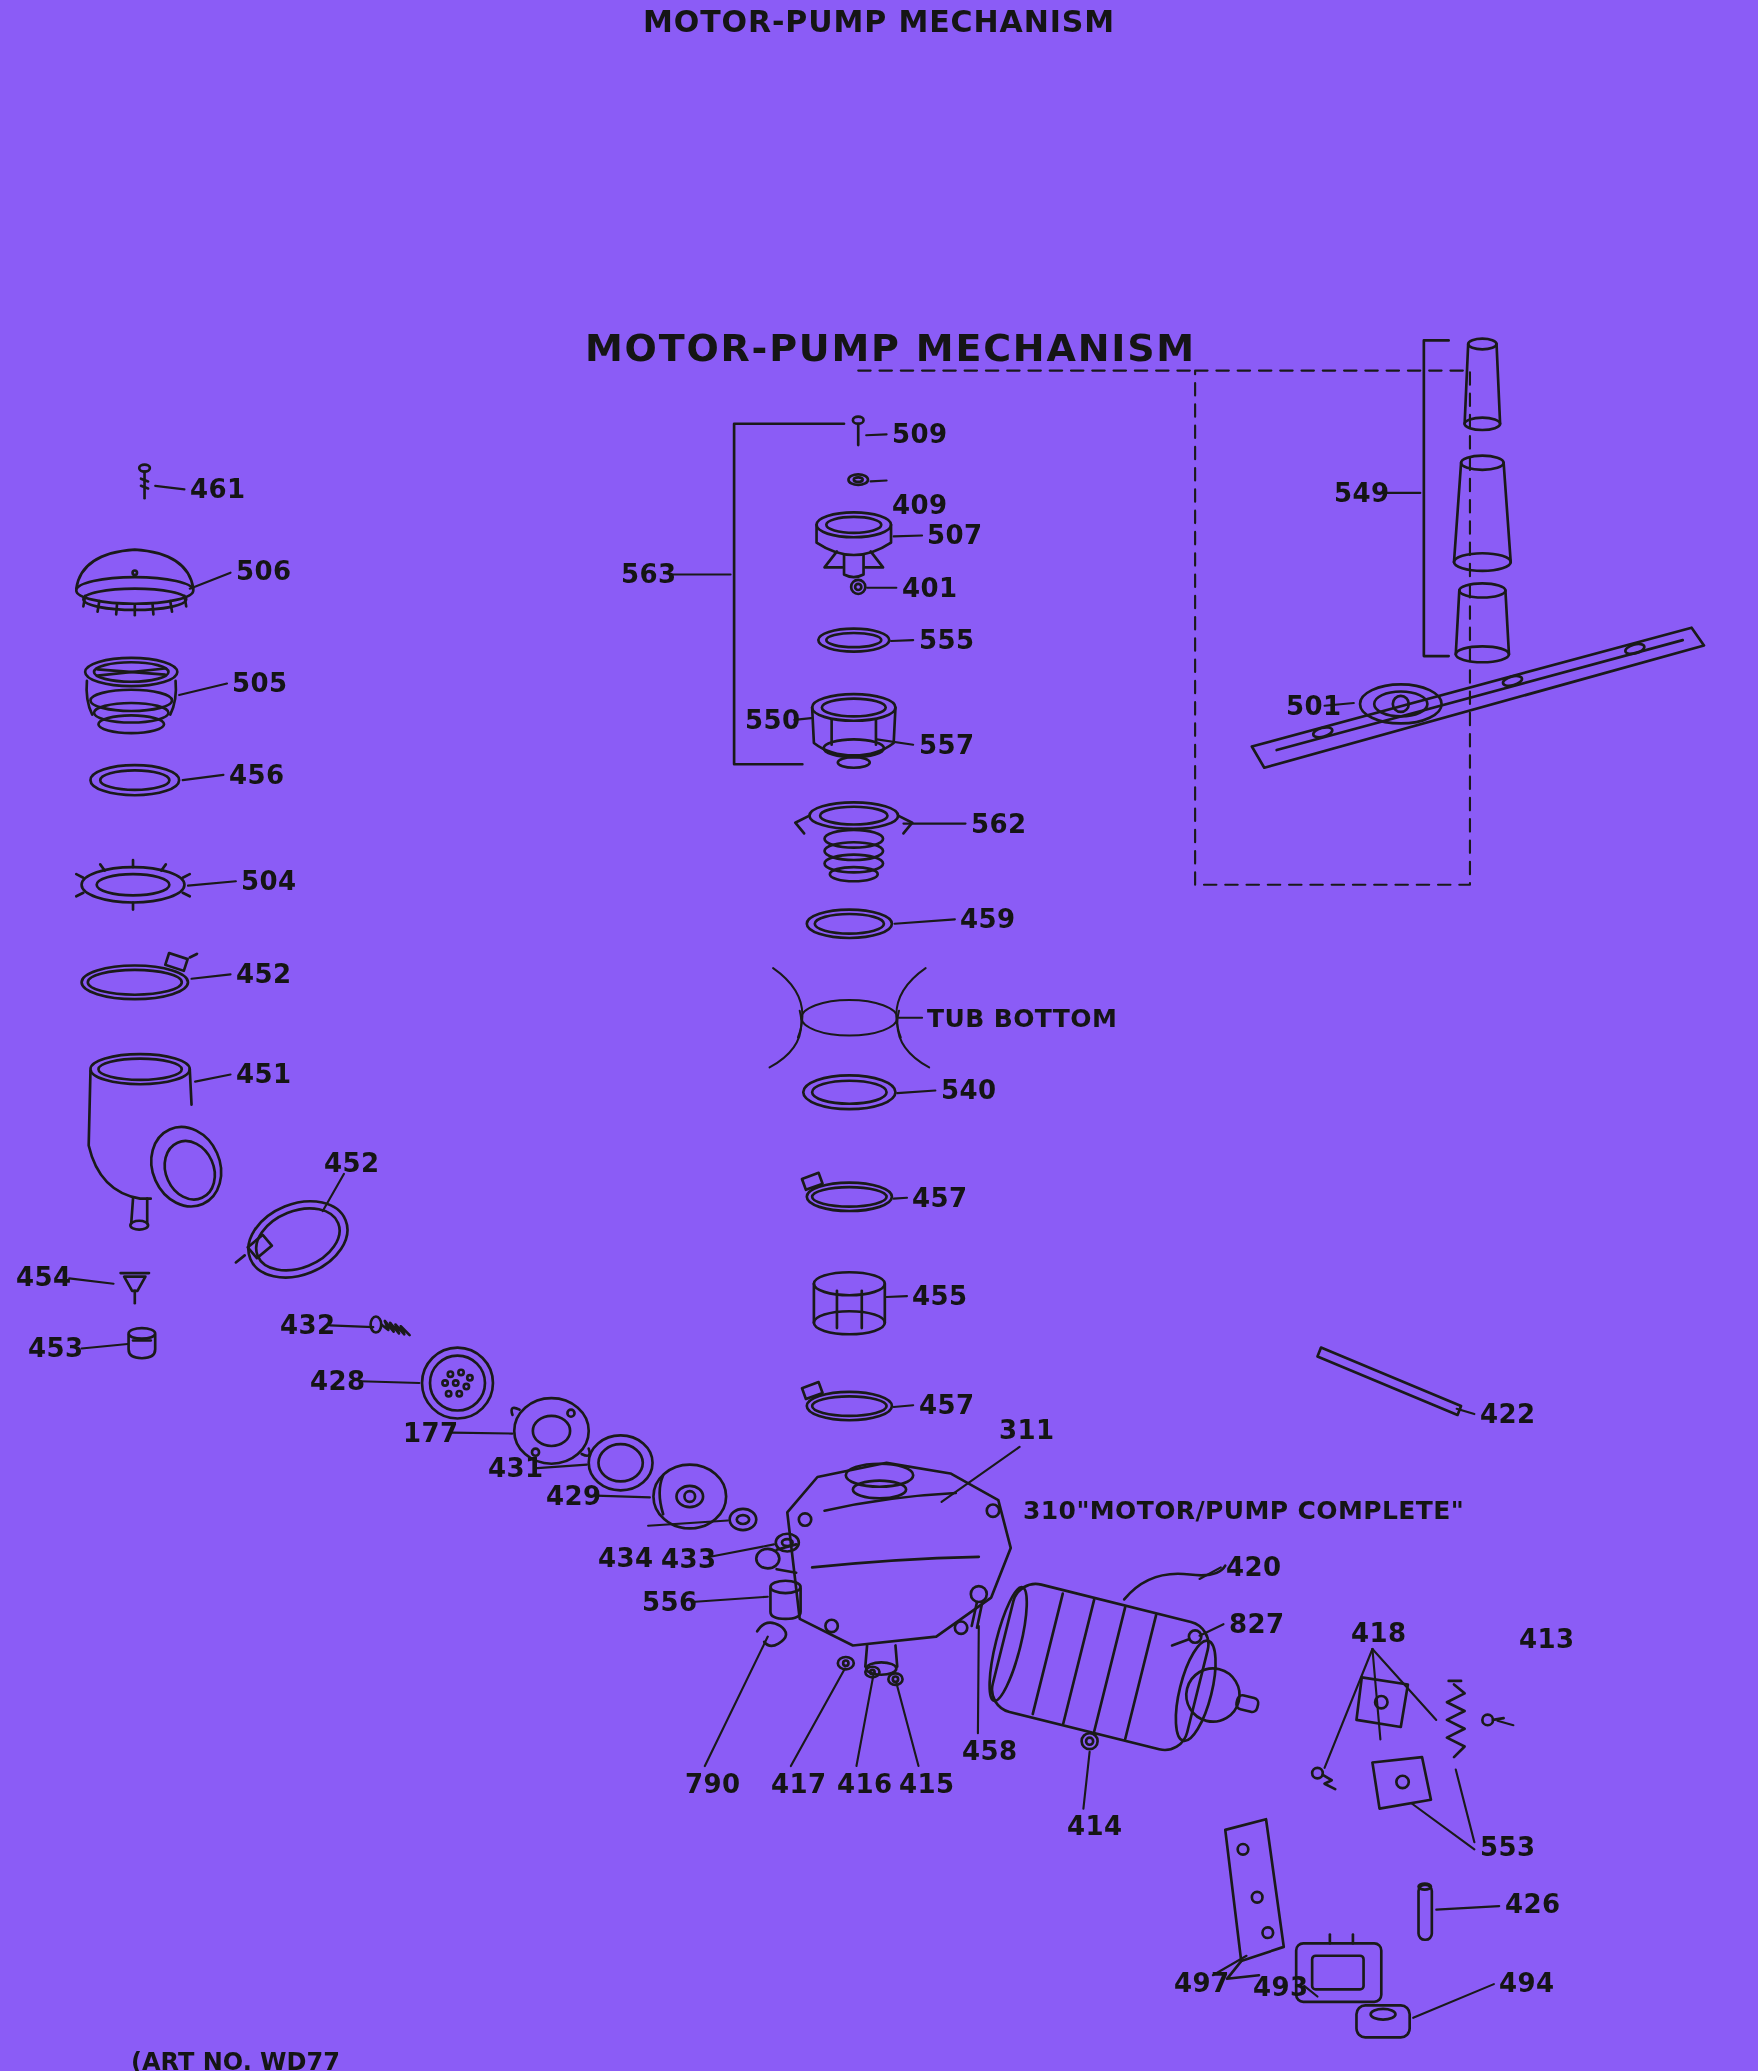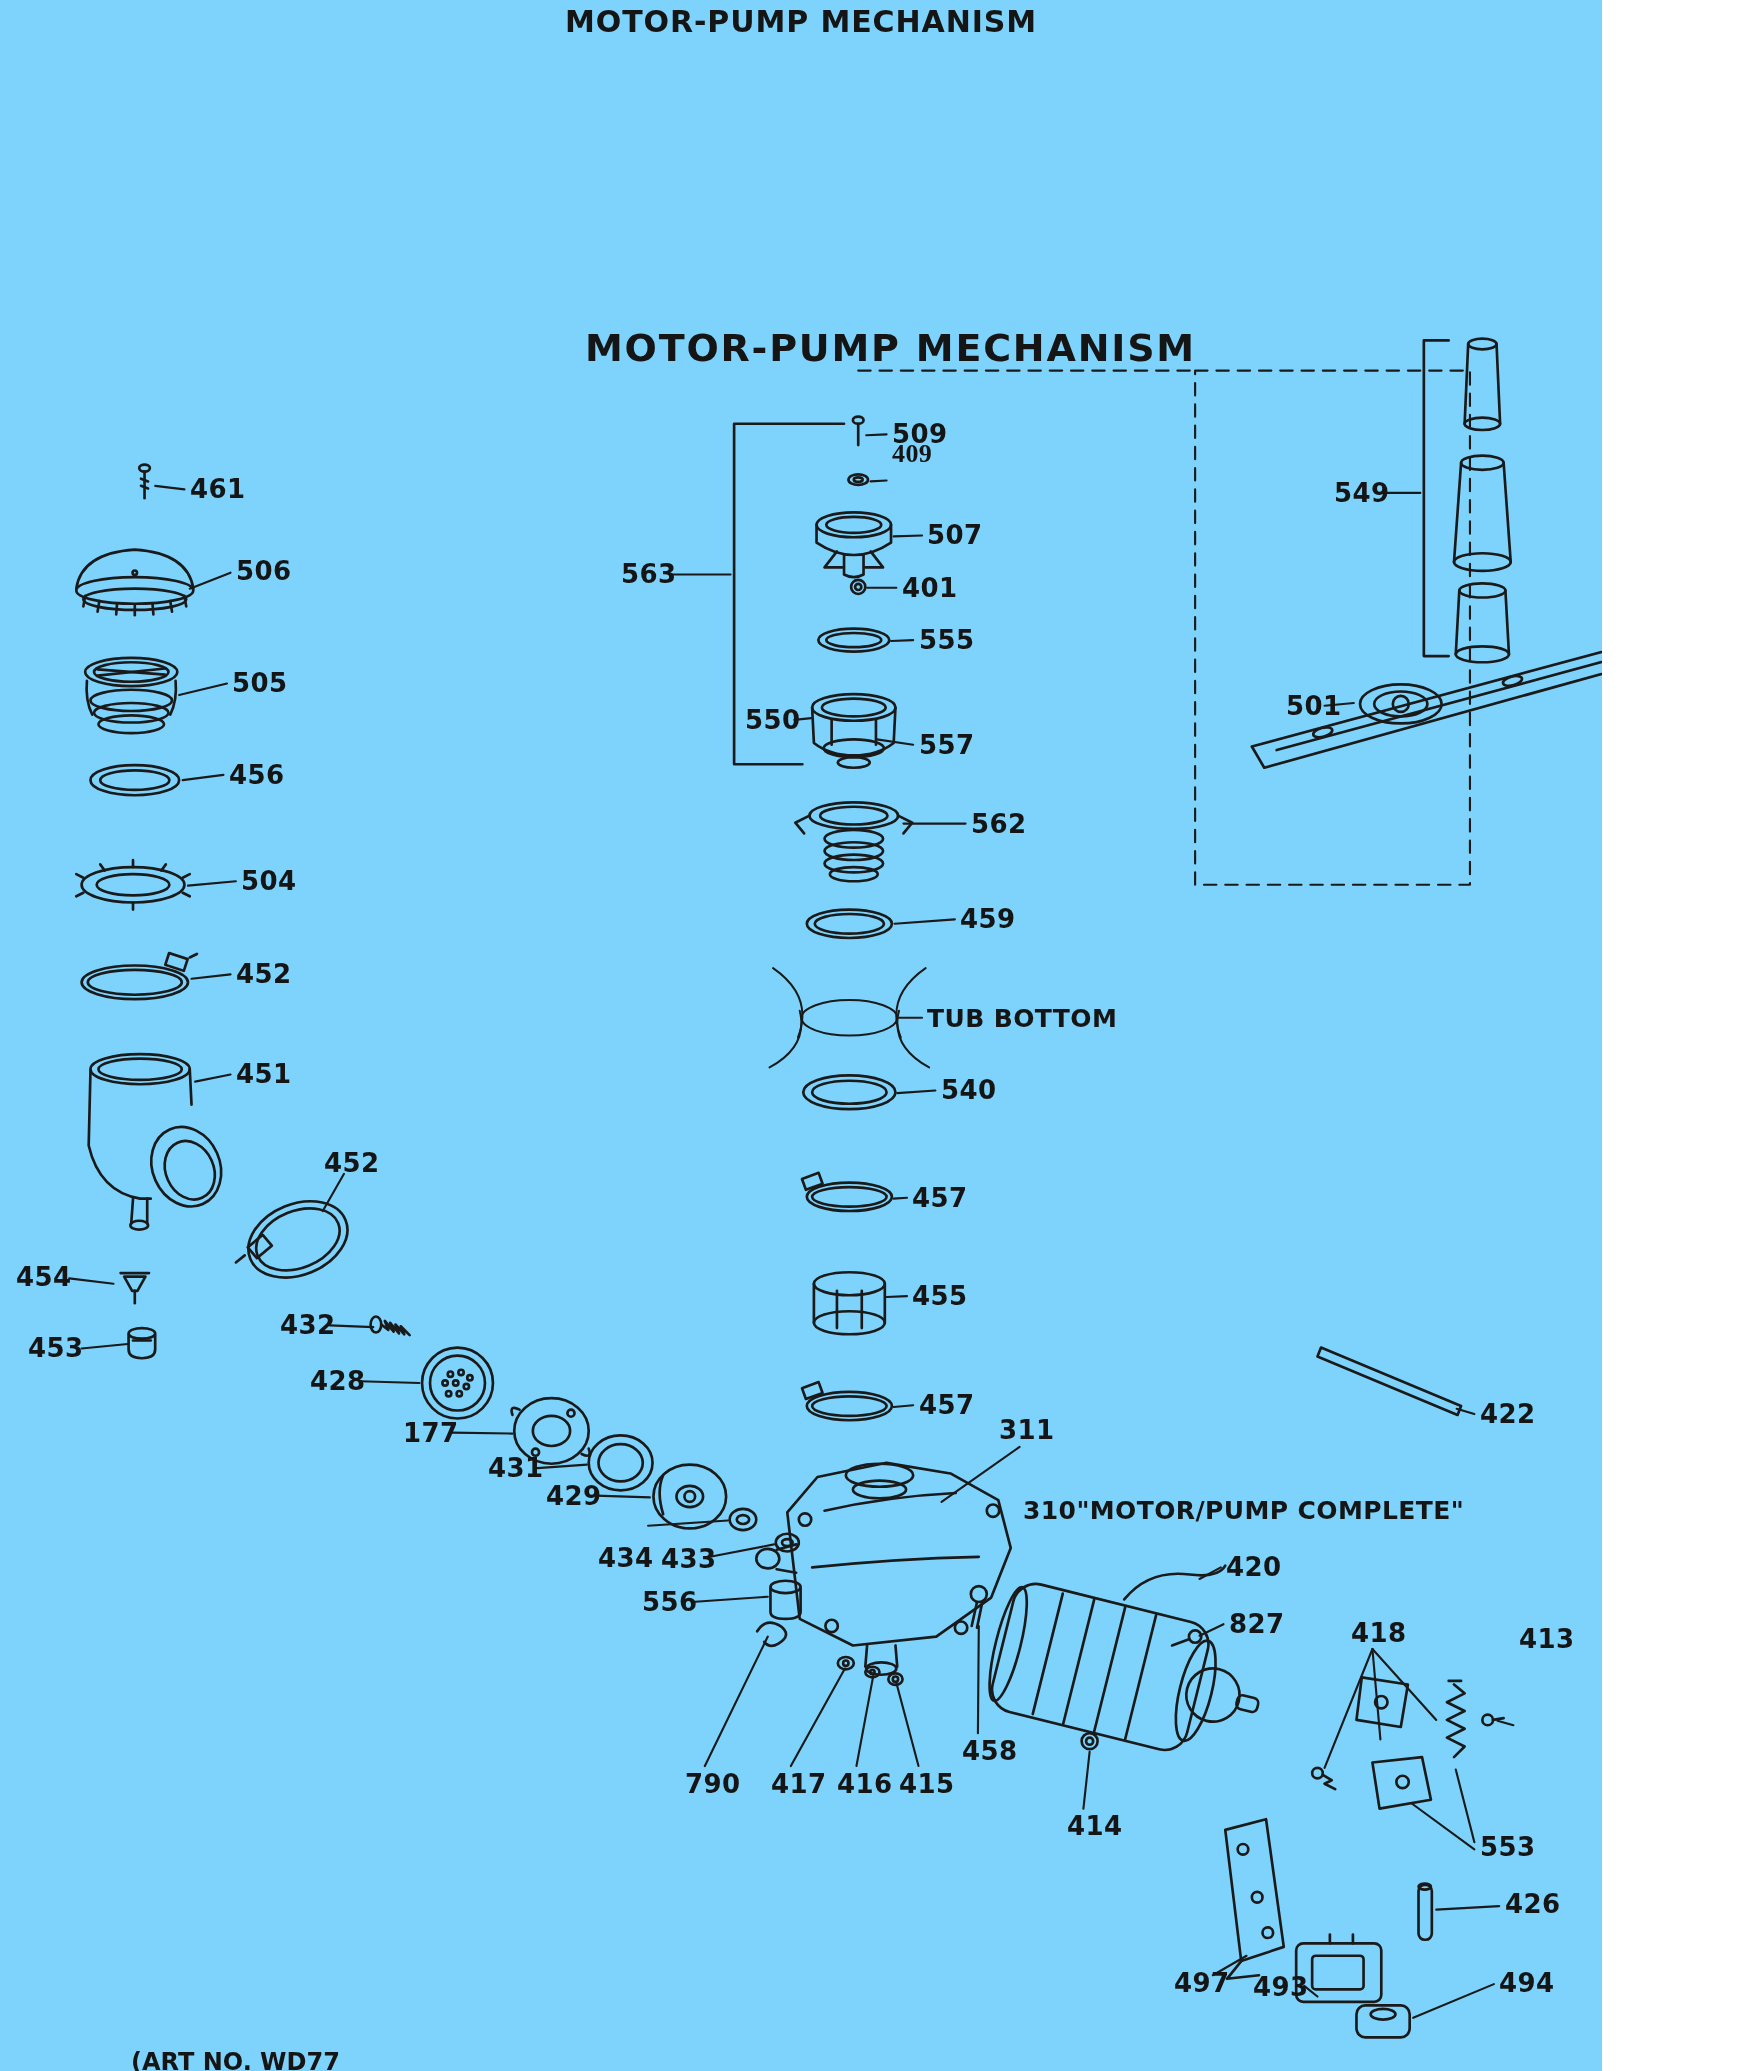--- a/index.html
+++ b/index.html
@@ -1,17 +1,17 @@
 <!DOCTYPE html>
 <html style="font-size:14px"><head>
 <meta charset="utf-8">
 <style>
   html,body { margin:0; padding:0; background:#ffffff; }
   .page {
-    position:relative; width:1602px; height:2071px; background:#7dd3fc;
+    position:relative; width:1758px; height:2071px; background:#8b5cf6;
     overflow:hidden; font-family:"DejaVu Sans", sans-serif; color:#151515;
   }
   svg.artwork { position:absolute; left:0; top:0; z-index:1; }
   .labels-layer { position:absolute; left:0; top:0; width:100%; height:100%; z-index:2; }
   .part-label {
     position:absolute; font-weight:bold; font-size:26px; line-height:28px;
     white-space:nowrap; color:#151515; letter-spacing:0.4px;
   }
   .part-label.caps { font-size:25px; letter-spacing:0.4px; }
   .top-title {
@@ -496,21 +496,21 @@
       <span class="part-label" style="left: 280px; top: 1311px;">432</span>
       <span class="part-label" style="left: 310px; top: 1367px;">428</span>
       <span class="part-label" style="left: 403px; top: 1419px;">177</span>
       <span class="part-label" style="left: 488px; top: 1454px;">431</span>
       <span class="part-label" style="left: 546px; top: 1482px;">429</span>
       <span class="part-label" style="left: 598px; top: 1512px; margin-top: 32px;">434</span>
       <span class="part-label" style="left: 661px; top: 1545px;">433</span>
       <span class="part-label" style="left: 642px; top: 1588px;">556</span>
       <span class="part-label" style="left: 621px; top: 560px;">563</span>
       <span class="part-label" style="left: 892px; top: 420px;">509</span>
-      <span class="part-label" style="left: 892px; top: 440px; font-family: Liberation Serif, serif;">409</span>
+      <span class="part-label" style="left: 892px; top: 491px;">409</span>
       <span class="part-label" style="left: 927px; top: 521px;">507</span>
       <span class="part-label" style="left: 902px; top: 574px;">401</span>
       <span class="part-label" style="left: 919px; top: 626px;">555</span>
       <span class="part-label" style="left: 745px; top: 706px;">550</span>
       <span class="part-label" style="left: 919px; top: 731px;">557</span>
       <span class="part-label" style="left: 971px; top: 810px;">562</span>
       <span class="part-label" style="left: 960px; top: 905px;">459</span>
       <span class="part-label caps" style="left: 927px; top: 1005px;">TUB BOTTOM</span>
       <span class="part-label" style="left: 941px; top: 1076px;">540</span>
       <span class="part-label" style="left: 912px; top: 1184px;">457</span>

